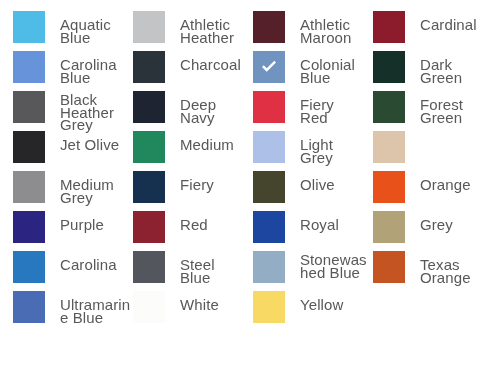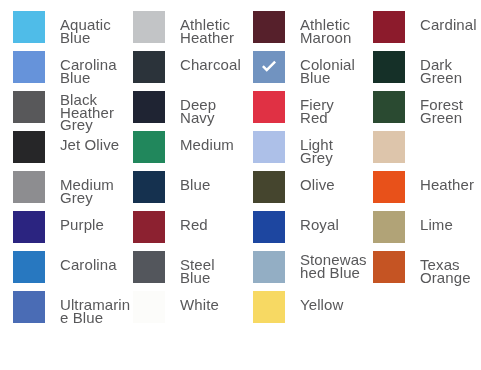--- a/index.html
+++ b/index.html
@@ -130,45 +130,45 @@
     </div>
     <div class="swatch-cell">
       <div class="swatch-chip" style="background-color: rgb(221, 197, 171);"></div>
     </div>
     <div class="swatch-cell">
       <div class="swatch-chip" style="background-color: rgb(141, 141, 144);"></div>
       <div class="swatch-label">Medium Grey</div>
     </div>
     <div class="swatch-cell">
       <div class="swatch-chip" style="background-color: rgb(21, 49, 79);"></div>
-      <div class="swatch-label">Blue</div>
+      <div class="swatch-label">Fiery</div>
     </div>
     <div class="swatch-cell">
       <div class="swatch-chip" style="background-color: rgb(69, 69, 46);"></div>
       <div class="swatch-label">Olive</div>
     </div>
     <div class="swatch-cell">
       <div class="swatch-chip" style="background-color: rgb(232, 81, 26);"></div>
-      <div class="swatch-label">Heather</div>
+      <div class="swatch-label">Orange</div>
     </div>
     <div class="swatch-cell">
       <div class="swatch-chip" style="background-color: rgb(43, 36, 128);"></div>
       <div class="swatch-label">Purple</div>
     </div>
     <div class="swatch-cell">
       <div class="swatch-chip" style="background-color: rgb(140, 33, 48);"></div>
       <div class="swatch-label">Red</div>
     </div>
     <div class="swatch-cell">
       <div class="swatch-chip" style="background-color: rgb(29, 70, 160);"></div>
       <div class="swatch-label">Royal</div>
     </div>
     <div class="swatch-cell">
       <div class="swatch-chip" style="background-color: rgb(177, 163, 119);"></div>
-      <div class="swatch-label">Lime</div>
+      <div class="swatch-label">Grey</div>
     </div>
     <div class="swatch-cell">
       <div class="swatch-chip" style="background-color: rgb(40, 120, 192);"></div>
       <div class="swatch-label">Carolina</div>
     </div>
     <div class="swatch-cell">
       <div class="swatch-chip" style="background-color: rgb(83, 86, 92);"></div>
       <div class="swatch-label">Steel Blue</div>
     </div>
     <div class="swatch-cell two-line">

